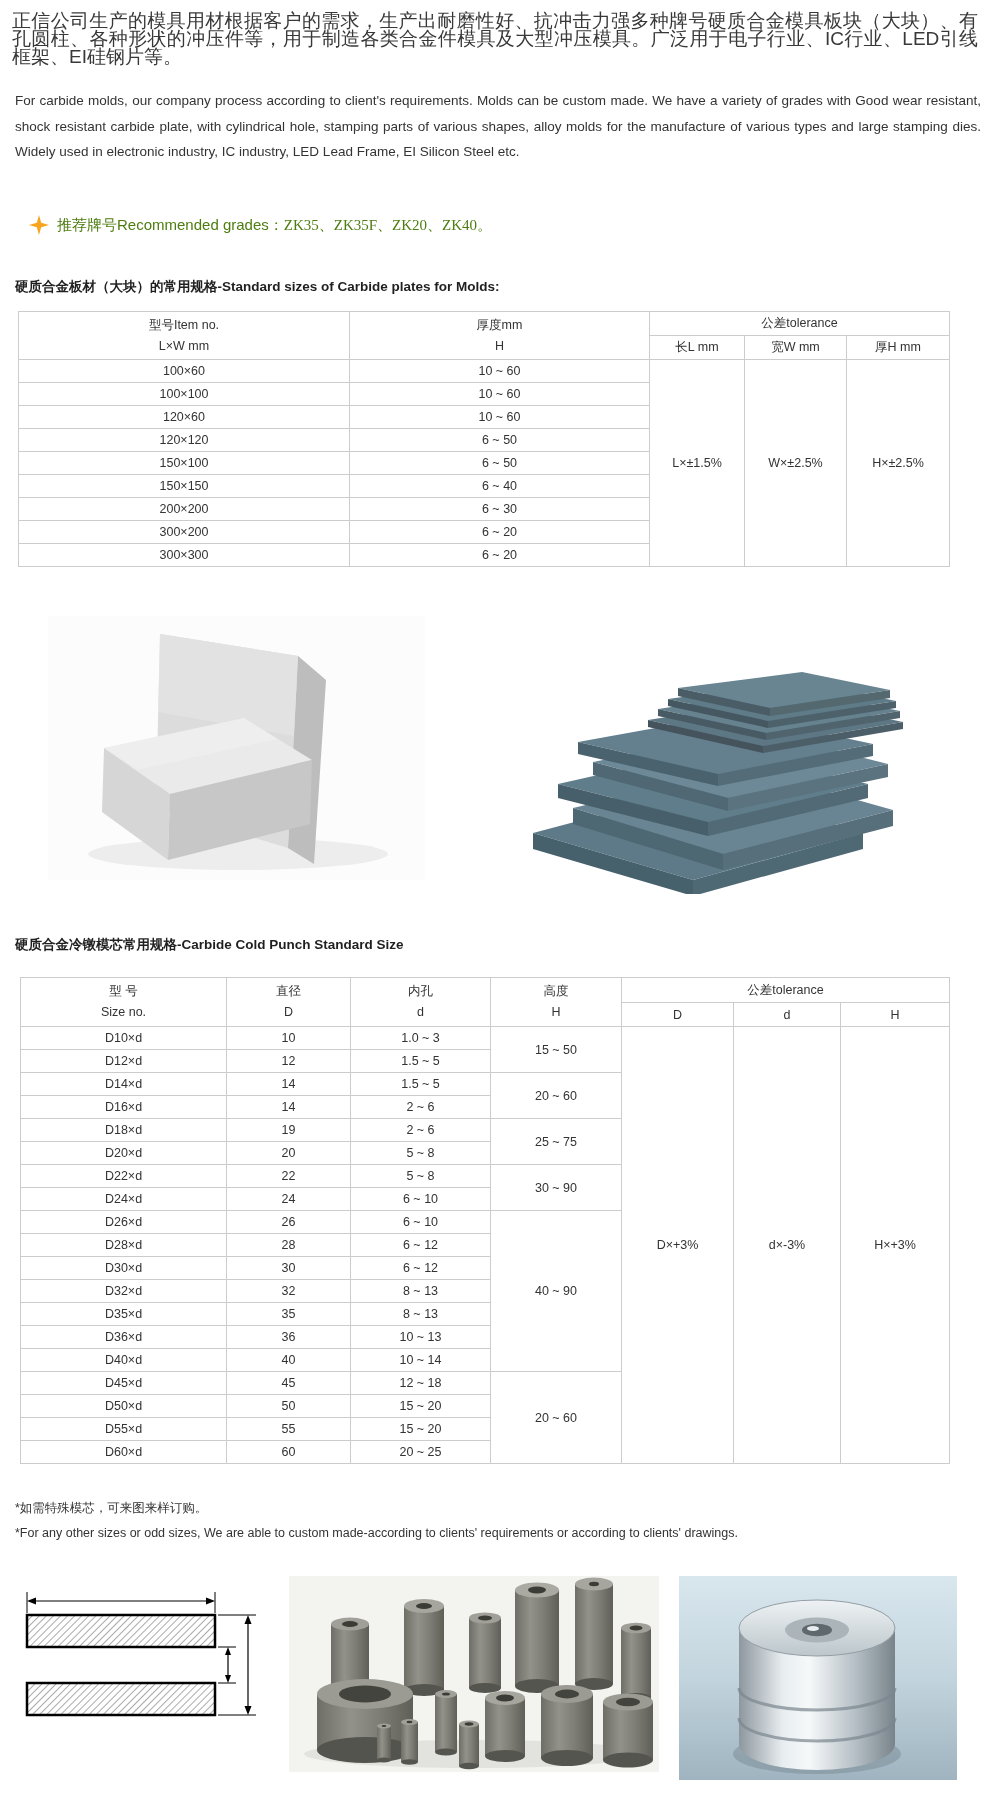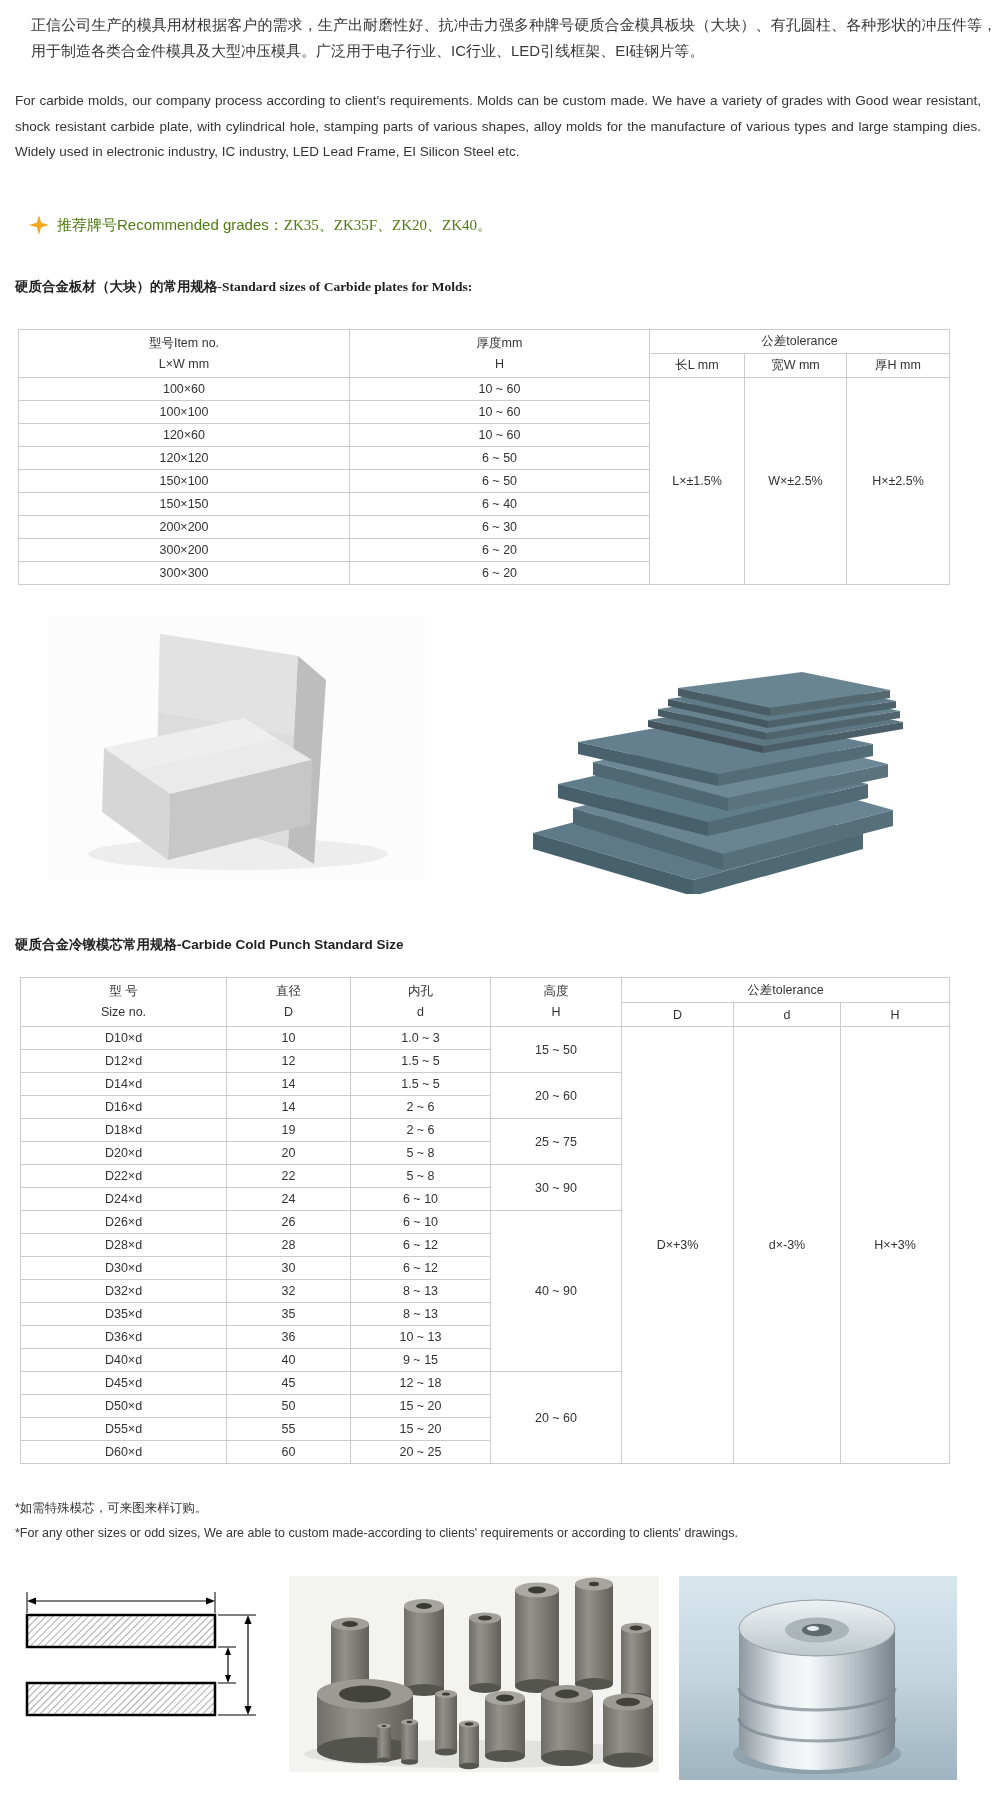--- a/index.html
+++ b/index.html
@@ -3,46 +3,46 @@
 <meta charset="utf-8">
 <style>
   * { margin:0; padding:0; box-sizing:border-box; }
   body { background:#ffffff; }
   .page {
     position:relative; width:997px; height:1803px; background:#fff;
     font-family:"Liberation Sans","DejaVu Sans",sans-serif; color:#333;
     overflow:hidden; margin:0 auto;
   }
   .para-cn {
-    position:absolute; left:31px; top:12px; width:966px;
-    font-size:15px; line-height:26px; text-align:justify; color:#383838;
+    position:absolute; left:12px; top:12px; width:966px;
+    font-size:19px; line-height:18px; text-align:justify; color:#383838;
   }
   .para-en {
     position:absolute; left:15px; top:88px; width:966px;
     font-size:13.5px; line-height:25.5px; text-align:justify; color:#333;
   }
   .grades-line {
     position:absolute; left:29px; top:215px; display:flex; align-items:center;
     font-size:15px; color:#4d7c0f; white-space:nowrap;
   }
   .grades-line .star { width:20px; height:20px; margin-right:8px; flex:0 0 auto; }
   .grades-line .grades-value { font-family:"Liberation Serif","DejaVu Serif",serif; }
   .sec-heading {
     position:absolute; left:15px; font-weight:bold; font-size:13.5px; color:#1f1f1f;
     white-space:nowrap;
   }
-  #heading1 { top:278px;font-family:Liberation Serif, serif; }
+  #heading1 { top:278px; }
   #heading2 { top:936px; }
   table.spec { position:absolute; border-collapse:collapse; table-layout:fixed; }
   table.spec th, table.spec td {
     border:1px solid #cccccc; text-align:center; vertical-align:middle;
     font-weight:normal; font-size:12.5px; color:#333; padding:0 2px;
     background:#fff;
   }
-  #table1 { left:18px; top:329px; width:931px; }
+  #table1 { left:18px; top:311px; width:931px; }
   #table1 thead tr { height:24px; }
   #table1 tbody tr { height:23px; }
   #table2 { left:20px; top:977px; width:929px; }
   #table2 thead tr.hrow1 { height:25px; }
   #table2 thead tr.hrow2 { height:24px; }
   #table2 tbody tr { height:23px;padding-left:28px; }
   th.twoline div { line-height:21px; }
   .note { position:absolute; left:15px; font-size:12.5px; color:#333; white-space:nowrap; }
   #note-cn { top:1500px; }
   #note-en { top:1526px; }
@@ -307,21 +307,21 @@
           <td>8 ~ 13</td>
         </tr>
       <tr>
           <td>D36×d</td>
           <td>36</td>
           <td>10 ~ 13</td>
         </tr>
       <tr>
           <td>D40×d</td>
           <td>40</td>
-          <td>9 ~ 15</td>
+          <td>10 ~ 14</td>
         </tr>
       <tr>
           <td>D45×d</td>
           <td>45</td>
           <td>12 ~ 18</td>
           <td rowspan="4">20 ~ 60</td>
         </tr>
       <tr>
           <td>D50×d</td>
           <td>50</td>

